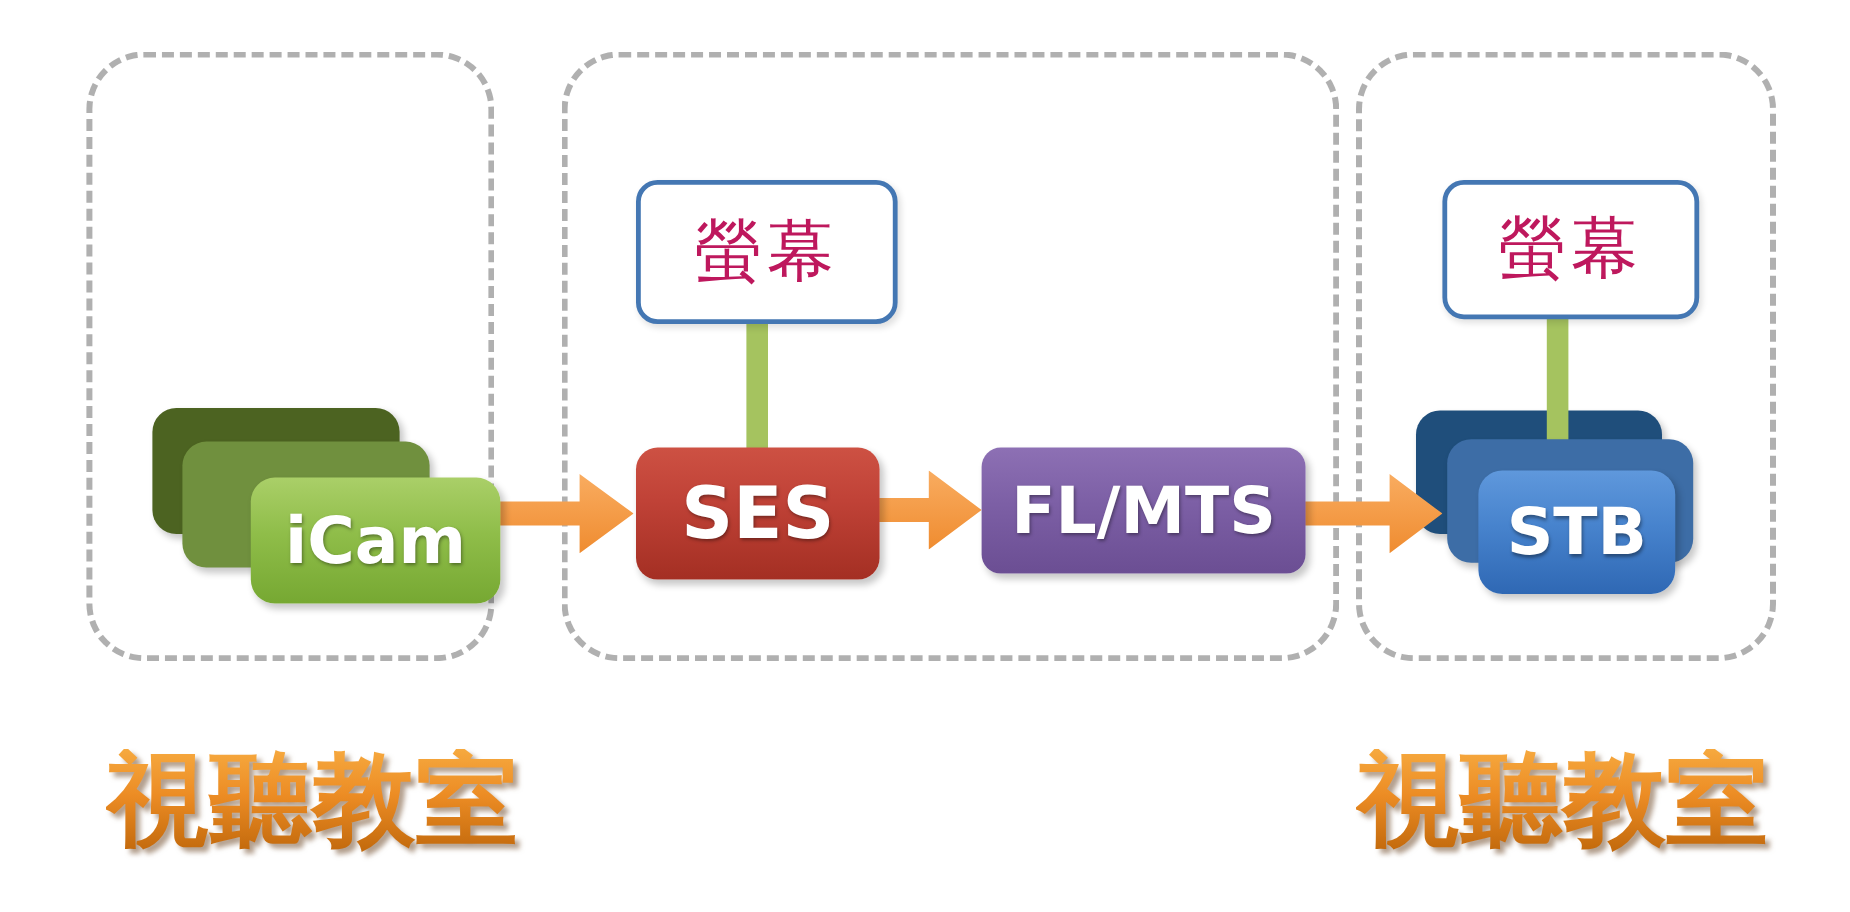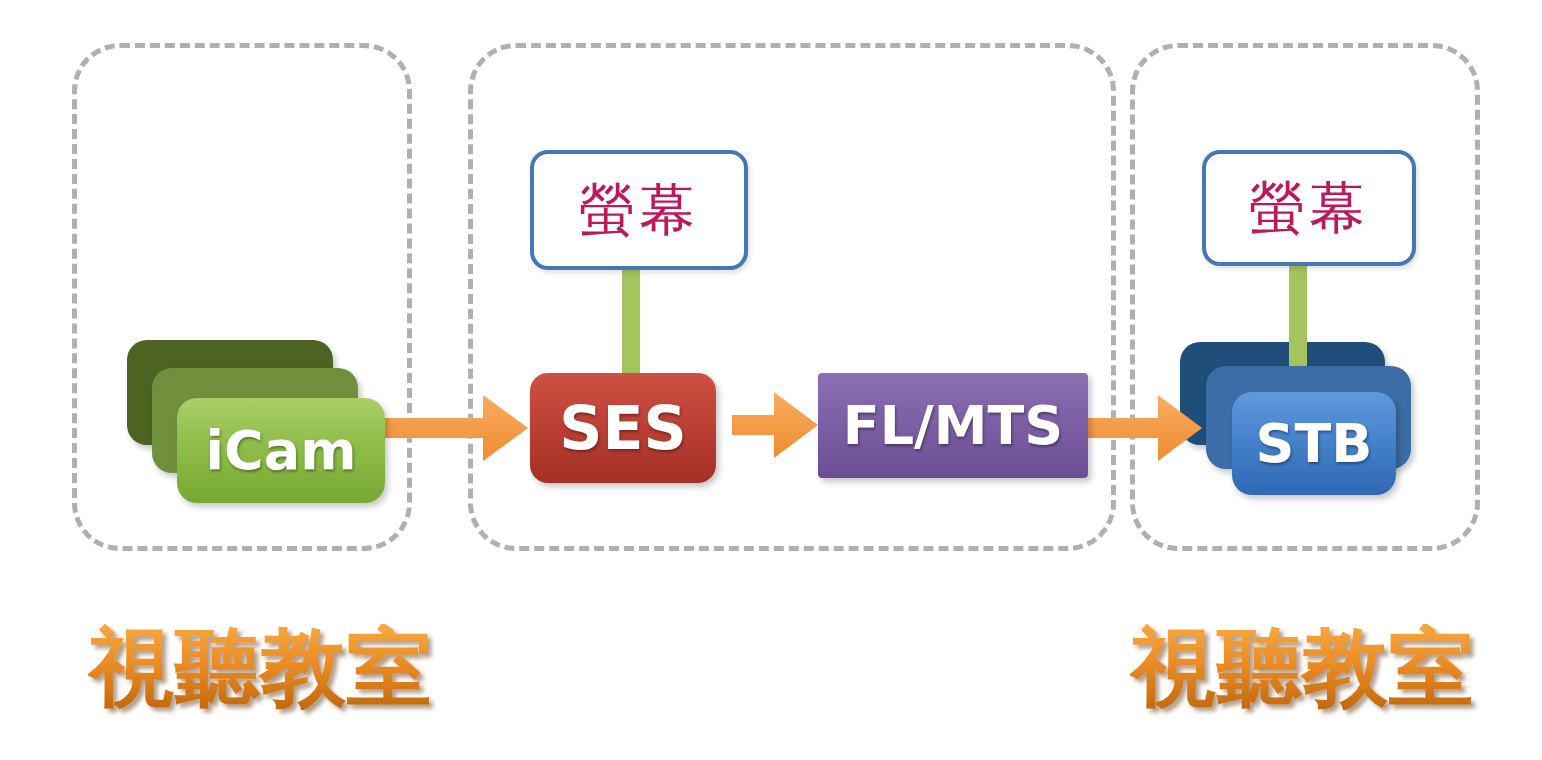--- a/index.html
+++ b/index.html
@@ -9,26 +9,26 @@
   }
   
   .zone{position:absolute;border:5px dashed #b0b0b0;border-radius:48px;z-index:0;background:transparent;}
   
   .vlink{position:absolute;width:18px;background:#a5c35f;}
   
   .card{position:absolute;border-radius:20px;box-shadow:3px 4px 6px rgba(0,0,0,0.22);}
   .front{display:flex;align-items:center;justify-content:center;}
   .node-label{color:#ffffff;font-weight:bold;font-size:54px;line-height:1;
               text-shadow:1px 2px 3px rgba(0,0,0,0.38);}
-  .icam-front{background:linear-gradient(180deg,#aacf68 0%,#8fbd49 45%,#76a832 100%);}
+  .icam-front{background:linear-gradient(180deg,#aacf68 0%,#8fbd49 45%,#76a832 100%);margin-left:32px;}
   .icam-mid{background:#70903e;}
   .icam-back{background:#4c6321;}
   .ses-box{background:linear-gradient(180deg,#cd5143 0%,#c04237 40%,#a42f23 100%);border-radius:18px;}
   .ses-box .node-label{font-size:60px;}
-  .flmts-box{background:linear-gradient(180deg,#8d70b4 0%,#7c5fa5 45%,#6b4e93 100%);border-radius:4px;}
+  .flmts-box{background:linear-gradient(180deg,#8d70b4 0%,#7c5fa5 45%,#6b4e93 100%);border-radius:16px;}
   .stb-front{background:linear-gradient(180deg,#5f98dc 0%,#4783cd 45%,#2f68b4 100%);}
   .stb-mid{background:#3d6da6;}
   .stb-back{background:#1f4e7b;}
   
   .screen{position:absolute;background:#ffffff;border:4px solid #4477b3;border-radius:18px;
           display:flex;align-items:center;justify-content:center;z-index:3;
           box-shadow:2px 3px 5px rgba(0,0,0,0.12);}
   .screen-label{color:#be185d;font-size:56px;line-height:1;letter-spacing:4px;}
   
   .arrow{position:absolute;z-index:2;}
@@ -58,21 +58,21 @@
   <div class="card icam-back z1" style="left:127px;top:340px;width:206px;height:105px"></div>
   <div class="card icam-mid z3" style="left:152px;top:368px;width:206px;height:105px"></div>
   <div class="card icam-front front z4" style="left:177px;top:398px;width:208px;height:105px">
     <span class="node-label">iCam</span>
   </div>
 
   <div class="screen" style="left:530px;top:150px;width:210px;height:112px">
     <span class="screen-label">螢幕</span>
   </div>
 
-  <div class="card ses-box front z4" style="left:530px;top:373px;width:186px;height:110px">
+  <div class="card ses-box front z4" style="left:530px;top:373px;width:203px;height:110px">
     <span class="node-label">SES</span>
   </div>
 
   <div class="card flmts-box front z4" style="left:818px;top:373px;width:270px;height:105px">
     <span class="node-label">FL/MTS</span>
   </div>
 
   <div class="screen" style="left:1202px;top:150px;width:206px;height:108px">
     <span class="screen-label">螢幕</span>
   </div>

